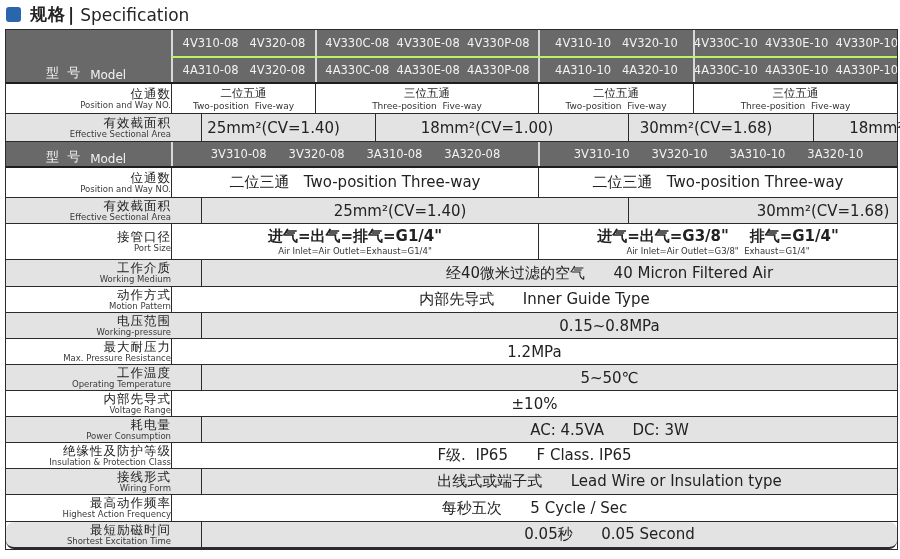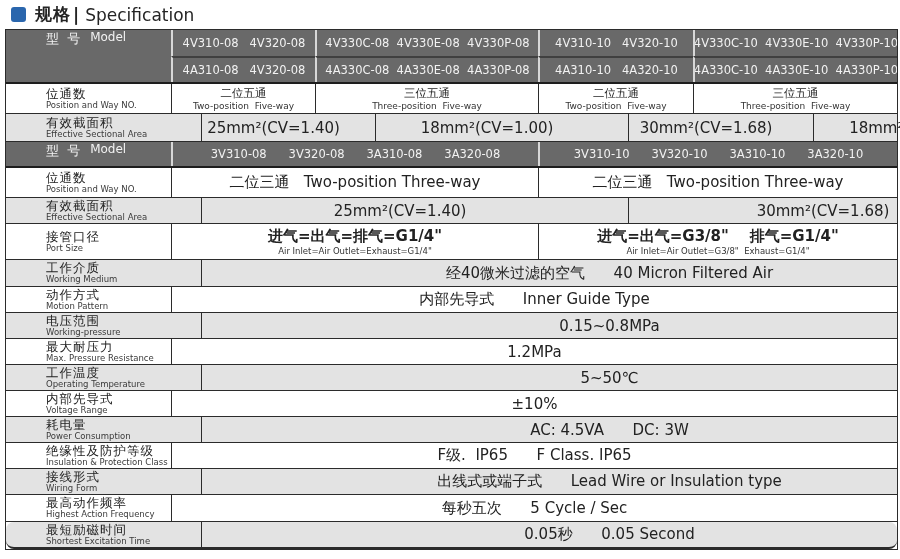--- a/index.html
+++ b/index.html
@@ -1,34 +1,34 @@
 <!DOCTYPE html>
 <html><head>
 <meta charset="utf-8">
 <style>
   * { box-sizing: border-box; margin: 0; padding: 0; }
   html, body { width: 900px; height: 559px; background: #ffffff; overflow: hidden; }
   body { font-family: "DejaVu Sans", "Liberation Sans", sans-serif; color: #1f1f1f; }
 
   
-  .title-bar { display: flex; align-items: center; height: 29px; padding-left: 11px; }
+  .title-bar { display: flex; align-items: center; height: 29px; padding-left: 6px; }
   .bullet { width: 15px; height: 15px; background: #2a66ad; border-radius: 3px; margin-right: 9px; }
   .title-cn { font-size: 17px; font-weight: bold; letter-spacing: 1px; color: #242424; }
   .title-sep { font-size: 17px; font-weight: bold; margin: 0 6px 0 2px; color: #242424; }
   .title-en { font-size: 17px; color: #242424; }
 
   
   .spec-table { margin-left: 5px; width: 893px; border: 1px solid #2b2b2b; }
   .t-row { display: grid; grid-template-columns: 165px 144px 223px 155px 204px; border-bottom: 1px solid #2b2b2b; background: #ffffff; }
   .t-row.shade { background: #e3e3e3; gap: 30px; }
   .t-row:last-child { border-bottom: 2px solid #2b2b2b; border-radius: 8px; }
 
   .cell { display: flex; flex-direction: column; justify-content: center; align-items: center; text-align: center; border-left: 1px solid #2b2b2b; overflow: hidden; }
   .cell:first-child { border-left: none; }
-  .label { align-items: flex-start; text-align: left; padding-left: 40px; }
+  .label { align-items: flex-end; text-align: left; padding-left: 40px; }
   .lbl-cn { font-size: 12.5px; letter-spacing: 1px; line-height: 1.1; color: #222; }
   .lbl-en { font-size: 8.5px; line-height: 1.1; color: #3a3a3a; }
 
   .full  { grid-column: 2 / 6; }
   .half1 { grid-column: 2 / 4; }
   .half2 { grid-column: 4 / 6; }
 
   .val { font-size: 15px; white-space: pre; color: #222; }
   .val-sub { font-size: 8.5px; white-space: pre; color: #333; line-height: 1.2; }
   .pos-cn { font-size: 11.5px; white-space: pre; line-height: 1.25; }
@@ -36,21 +36,21 @@
 
   
   .h26 { height: 26px; } .h27 { height: 27px; } .h28 { height: 28px; }
   .h30 { height: 30px; } .h36 { height: 36px; }
 
   
   .hdr { grid-template-rows: 26px 26px; background: #696969; color: #f2f2f2; border-bottom: 2px solid #1d1d1d; }
   .hdr .cell { border-left: 2px solid #d8d8d8; }
   .hdr .cell:first-child { border-left: none; }
   .hdr .label { grid-row: 1 / 3; grid-column: 1; flex-direction: row; justify-content: flex-start; }
-  .hdr .r2 { border-top: 2px solid #404040; }
+  .hdr .r2 { border-top: 2px solid #bef264; }
   .m { font-size: 11.5px; white-space: pre; color: #f2f2f2; }
   .mlabel-cn { font-size: 13px; letter-spacing: 2px; color: #f2f2f2; }
   .mlabel-en { font-size: 12px; margin-left: 8px; color: #f2f2f2; }
   .hdr2 { background: #696969; color: #f2f2f2; border-bottom: 2px solid #1d1d1d; }
   .hdr2 .cell { border-left: 2px solid #d8d8d8; }
   .hdr2 .cell:first-child { border-left: none; }
 </style>
 </head>
 <body>
 

